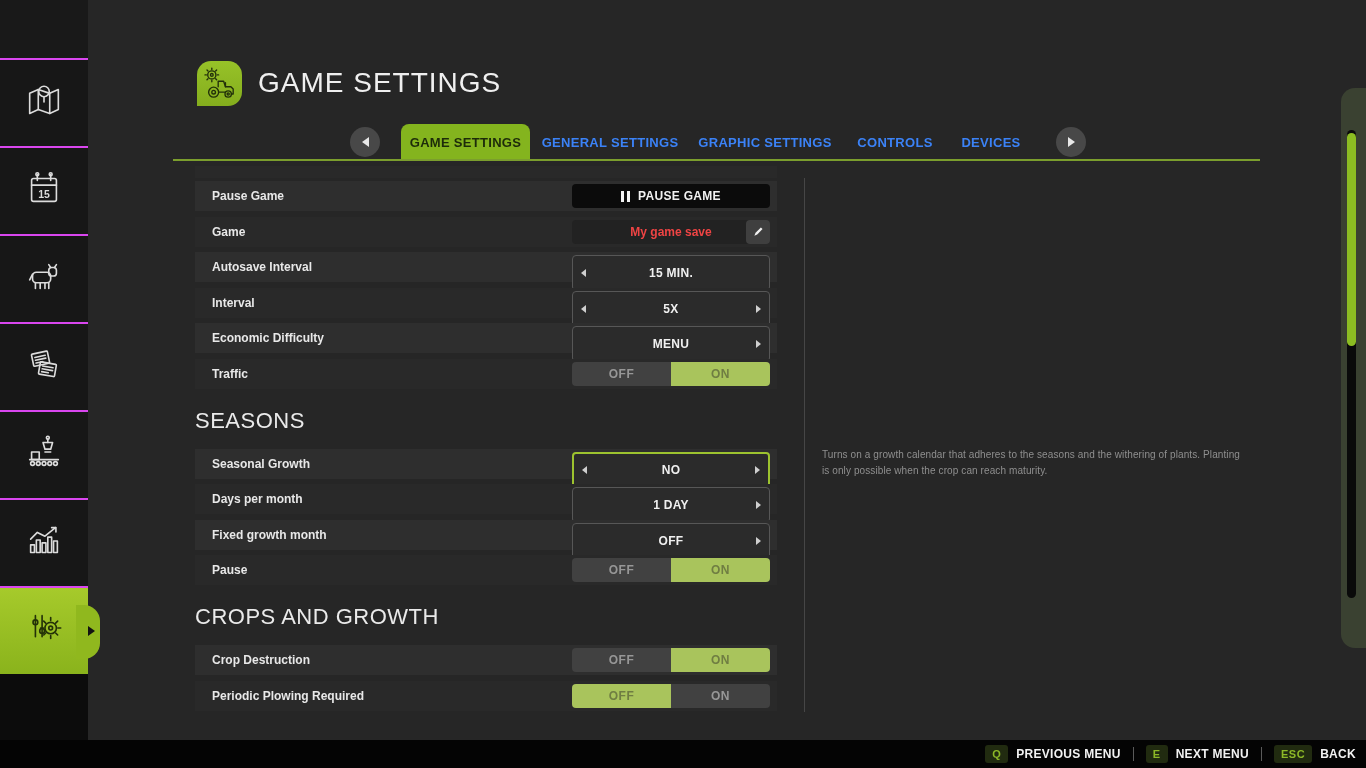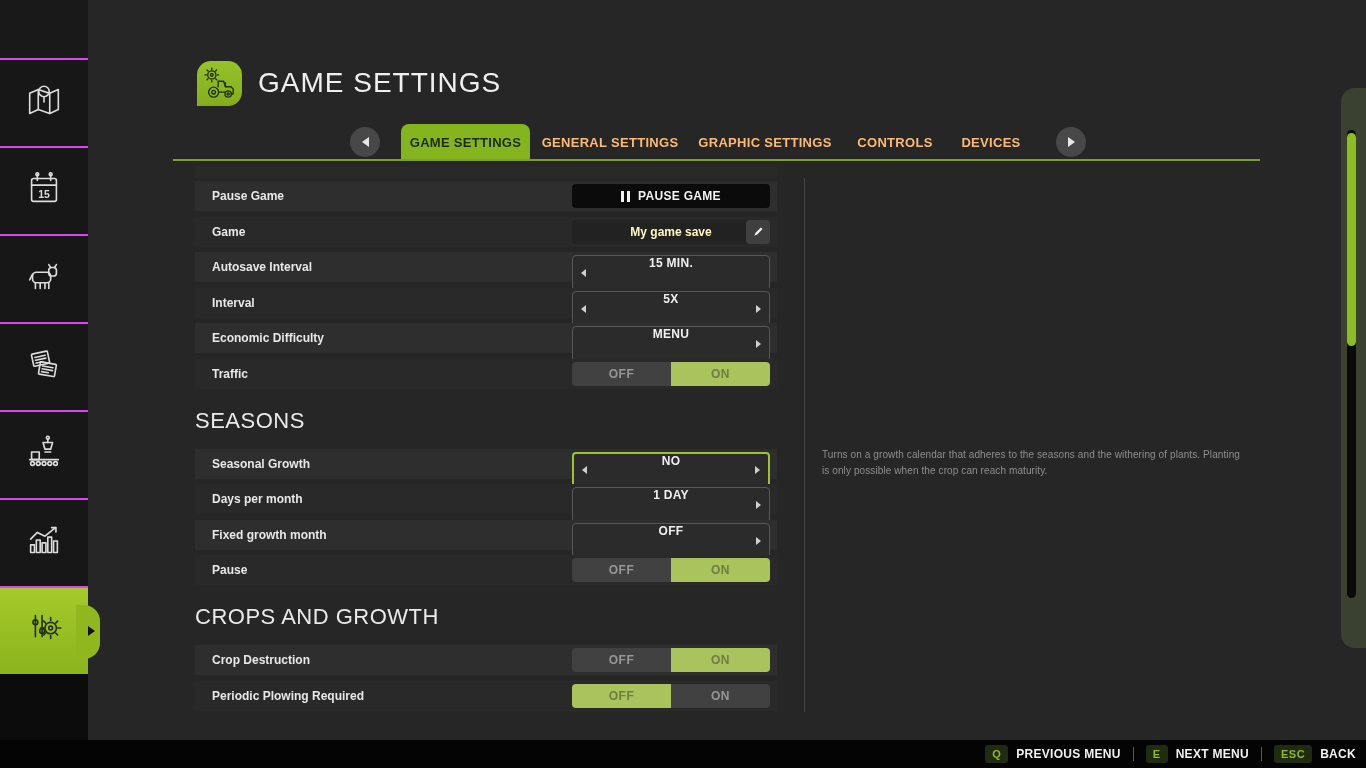--- a/index.html
+++ b/index.html
@@ -28,47 +28,47 @@
   .page-title{position:absolute;left:258px;top:67px;font-size:28px;font-weight:500;
            letter-spacing:1px;color:#efefef;}
 
   
   .tab-underline{position:absolute;left:173px;top:159px;width:1087px;height:2px;background:#7b9e2d;}
   .nav-circle{position:absolute;top:127px;width:30px;height:30px;border-radius:50%;background:#484848;
            display:flex;align-items:center;justify-content:center;border:none;cursor:pointer;}
   .tri-l{width:0;height:0;border-right:7px solid #e8e8e8;border-top:5px solid transparent;border-bottom:5px solid transparent;}
   .tri-r{width:0;height:0;border-left:7px solid #e8e8e8;border-top:5px solid transparent;border-bottom:5px solid transparent;}
   .tab{position:absolute;top:124px;height:37px;line-height:37px;text-align:center;
-           font-size:13px;font-weight:bold;color:#fdba74;letter-spacing:0.3px;cursor:pointer;}
+           font-size:13px;font-weight:bold;color:#3b82f6;letter-spacing:0.3px;cursor:pointer;}
   .tab.active{background:#84b41e;color:#1d2b0a;border-radius:8px 8px 0 0;}
 
   
   .rows{position:absolute;left:195px;top:166px;width:582px;}
   .row-sliver{height:12px;background:#2c2c2c;opacity:.55;margin-bottom:3px;}
   .grp .row:nth-child(odd){background:#2e2e2e;}
   .grp .row:nth-child(even){background:#292929;}
   .row{position:relative;height:30px;margin-bottom:5.5px;}
   .rlabel{position:absolute;left:17px;top:0;line-height:30px;font-size:12px;font-weight:bold;color:#e8e8e8;}
   .ctrl{position:absolute;left:377px;top:3px;width:198px;height:24px;}
   .section-h{font-size:22px;font-weight:400;color:#eaeaea;letter-spacing:0.5px;
            margin:16px 0 12px 0;line-height:32px;}
 
   .pausebtn{width:198px;height:24px;background:#0b0b0b;color:#f2f2f2;border:none;border-radius:4px;
            font-family:"Liberation Sans",sans-serif;font-size:12px;font-weight:bold;cursor:pointer;
            display:flex;align-items:center;justify-content:center;gap:8px;letter-spacing:0.3px;}
   .pbars{display:inline-flex;gap:3px;}
   .pbars i{display:block;width:3px;height:11px;background:#f2f2f2;}
 
   .namefield{position:relative;width:198px;height:24px;background:#222222;border-radius:4px;
-           display:flex;align-items:center;justify-content:center;font-size:12px;font-weight:bold;color:#fef9c3;}
+           display:flex;align-items:center;justify-content:center;font-size:12px;font-weight:bold;color:#ef4444;}
   .editbtn{position:absolute;right:0;top:0;width:24px;height:24px;background:#3f3f3f;border:none;
            border-radius:4px;cursor:pointer;display:flex;align-items:center;justify-content:center;}
 
   .stepper{position:relative;width:198px;height:36px;background:#2b2b2b;border:1px solid #575757;
-           border-radius:4px;display:flex;justify-content:center;
+           border-radius:4px;display:flex;align-items:center;justify-content:center;
            font-size:12px;font-weight:bold;color:#f0f0f0;letter-spacing:0.3px;cursor:pointer;}
   .stepper.selected{border:2px solid #9dc32f;}
   .arr{position:absolute;top:50%;transform:translateY(-50%);width:0;height:0;cursor:pointer;}
   .arr-l{left:8px;border-right:5px solid #cfcfcf;border-top:4px solid transparent;border-bottom:4px solid transparent;}
   .arr-r{right:8px;border-left:5px solid #cfcfcf;border-top:4px solid transparent;border-bottom:4px solid transparent;}
 
   .toggle{width:198px;height:24px;display:flex;border-radius:4px;overflow:hidden;cursor:pointer;}
   .thalf{flex:1;display:flex;align-items:center;justify-content:center;
            font-size:12px;font-weight:bold;letter-spacing:0.5px;background:#414141;color:#979797;}
   .thalf.on{background:#a9c45c;color:#6f7d42;}

